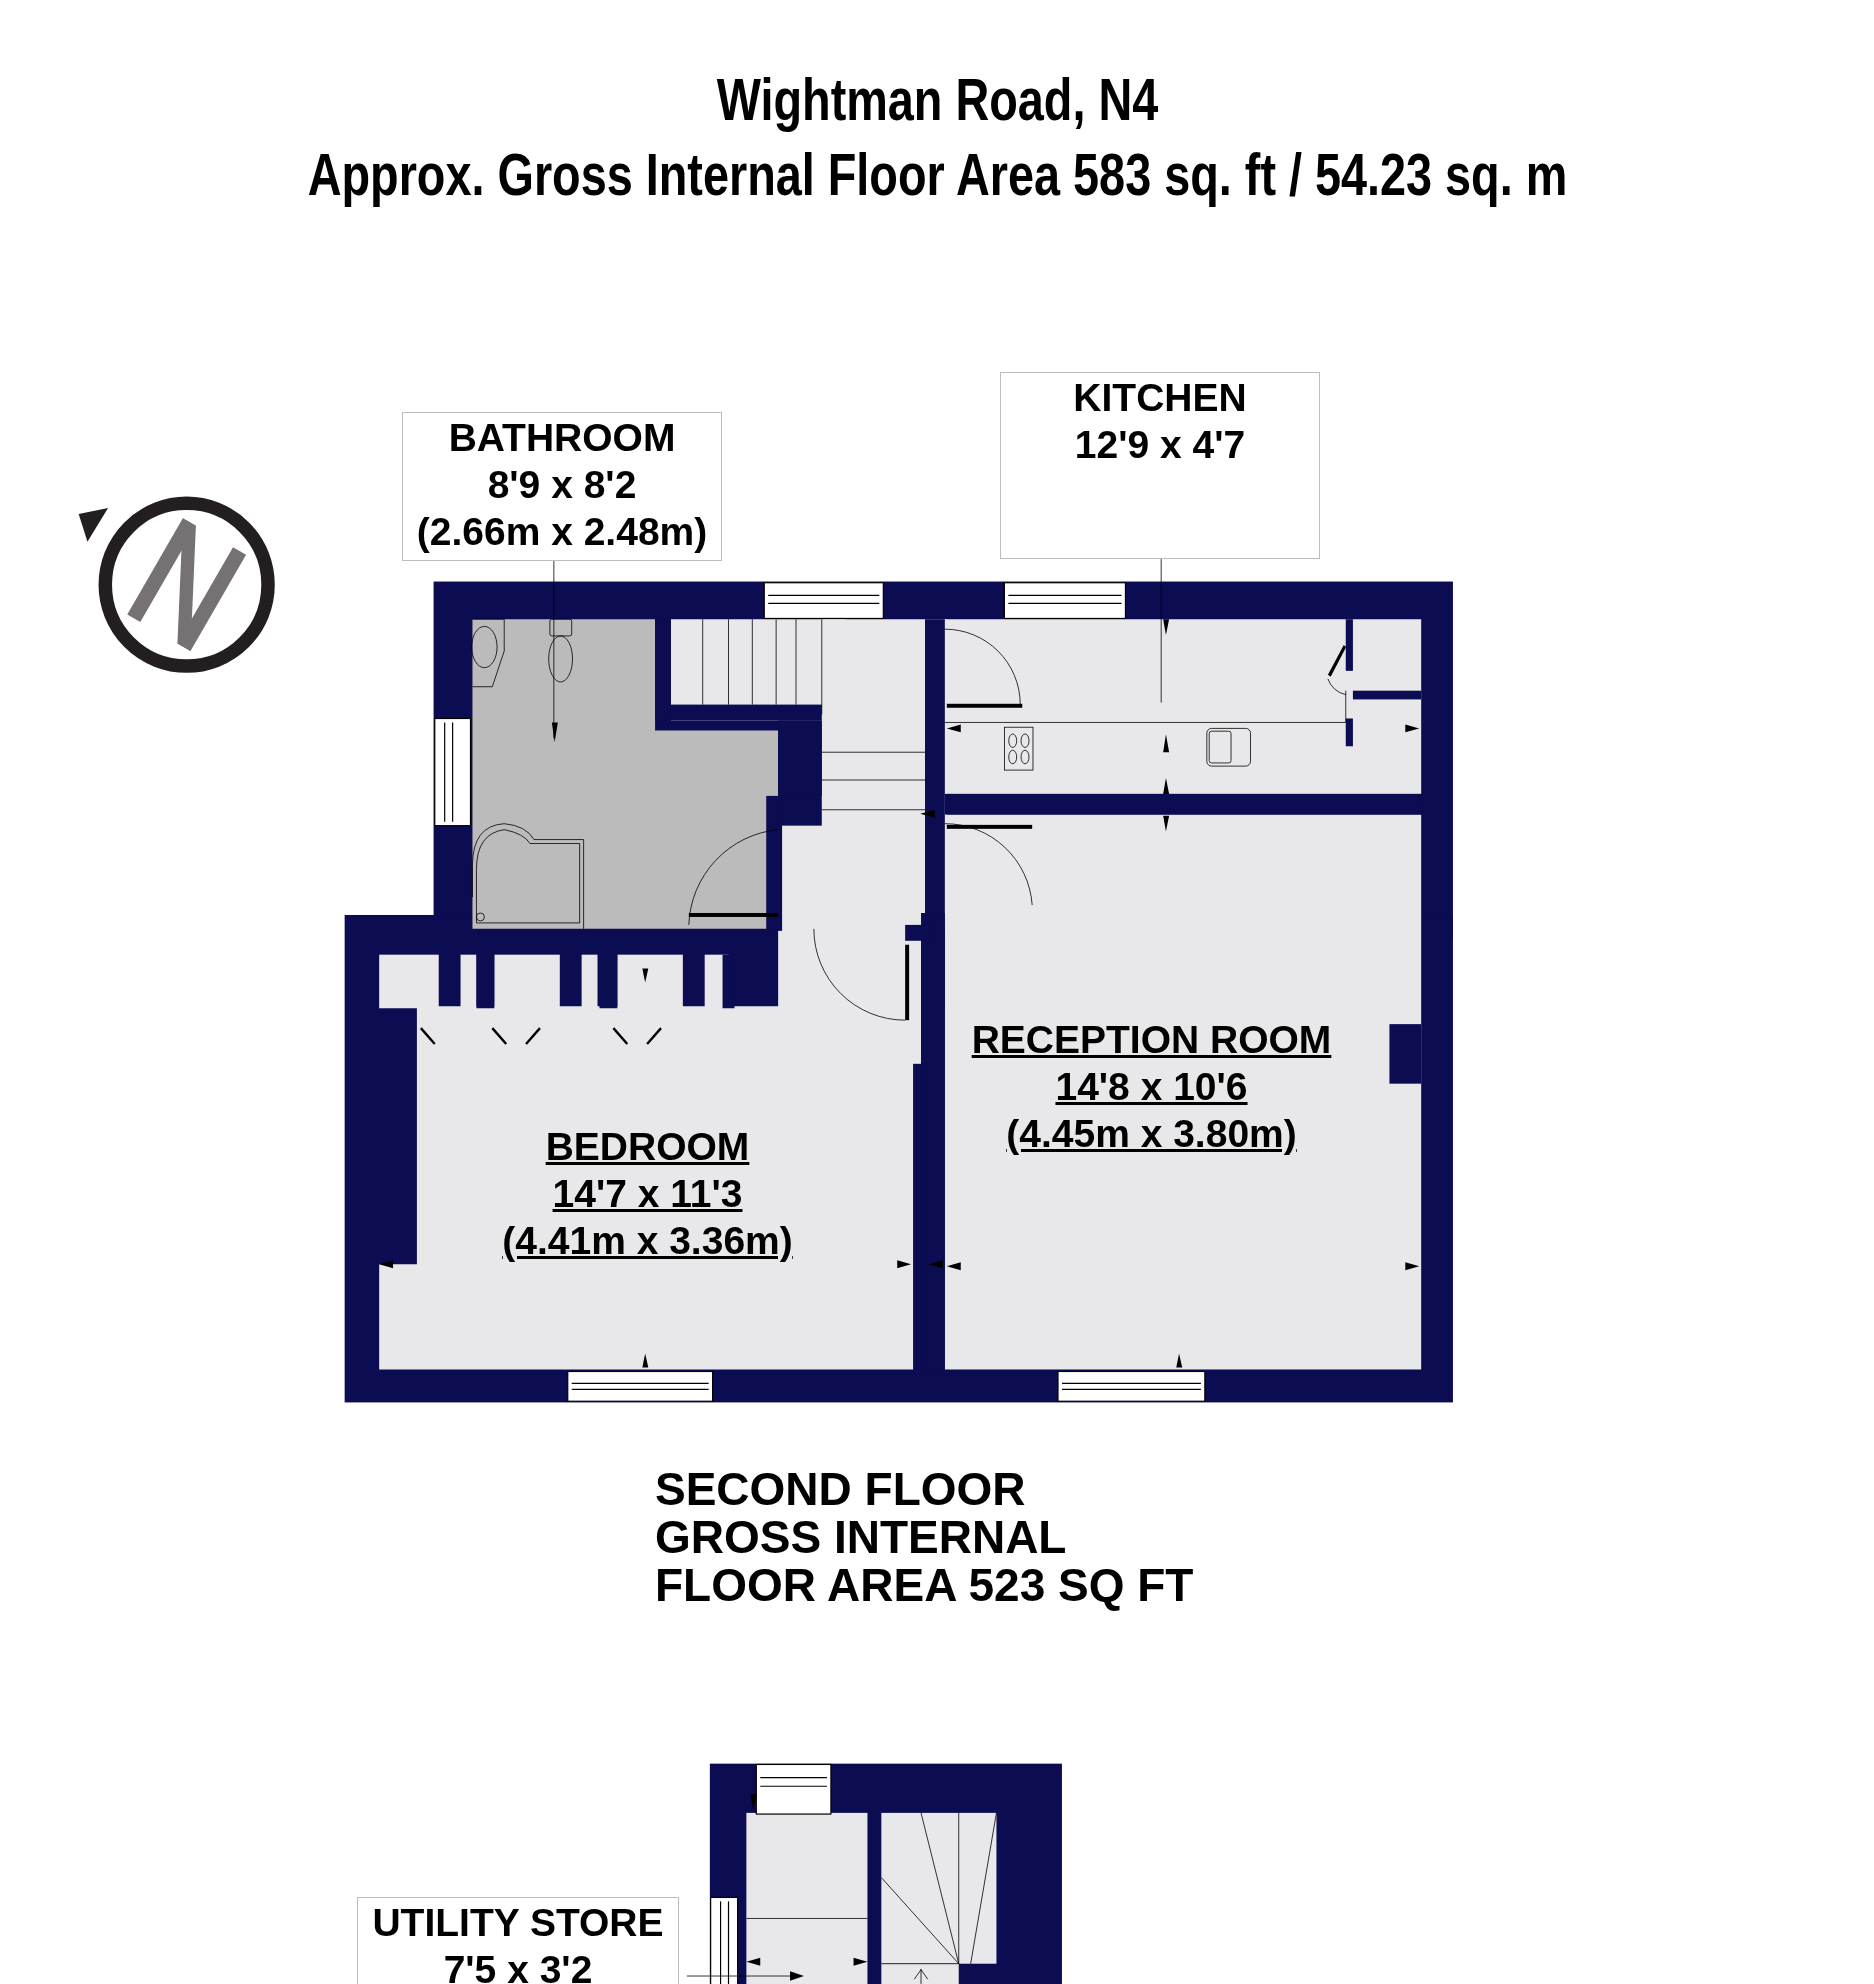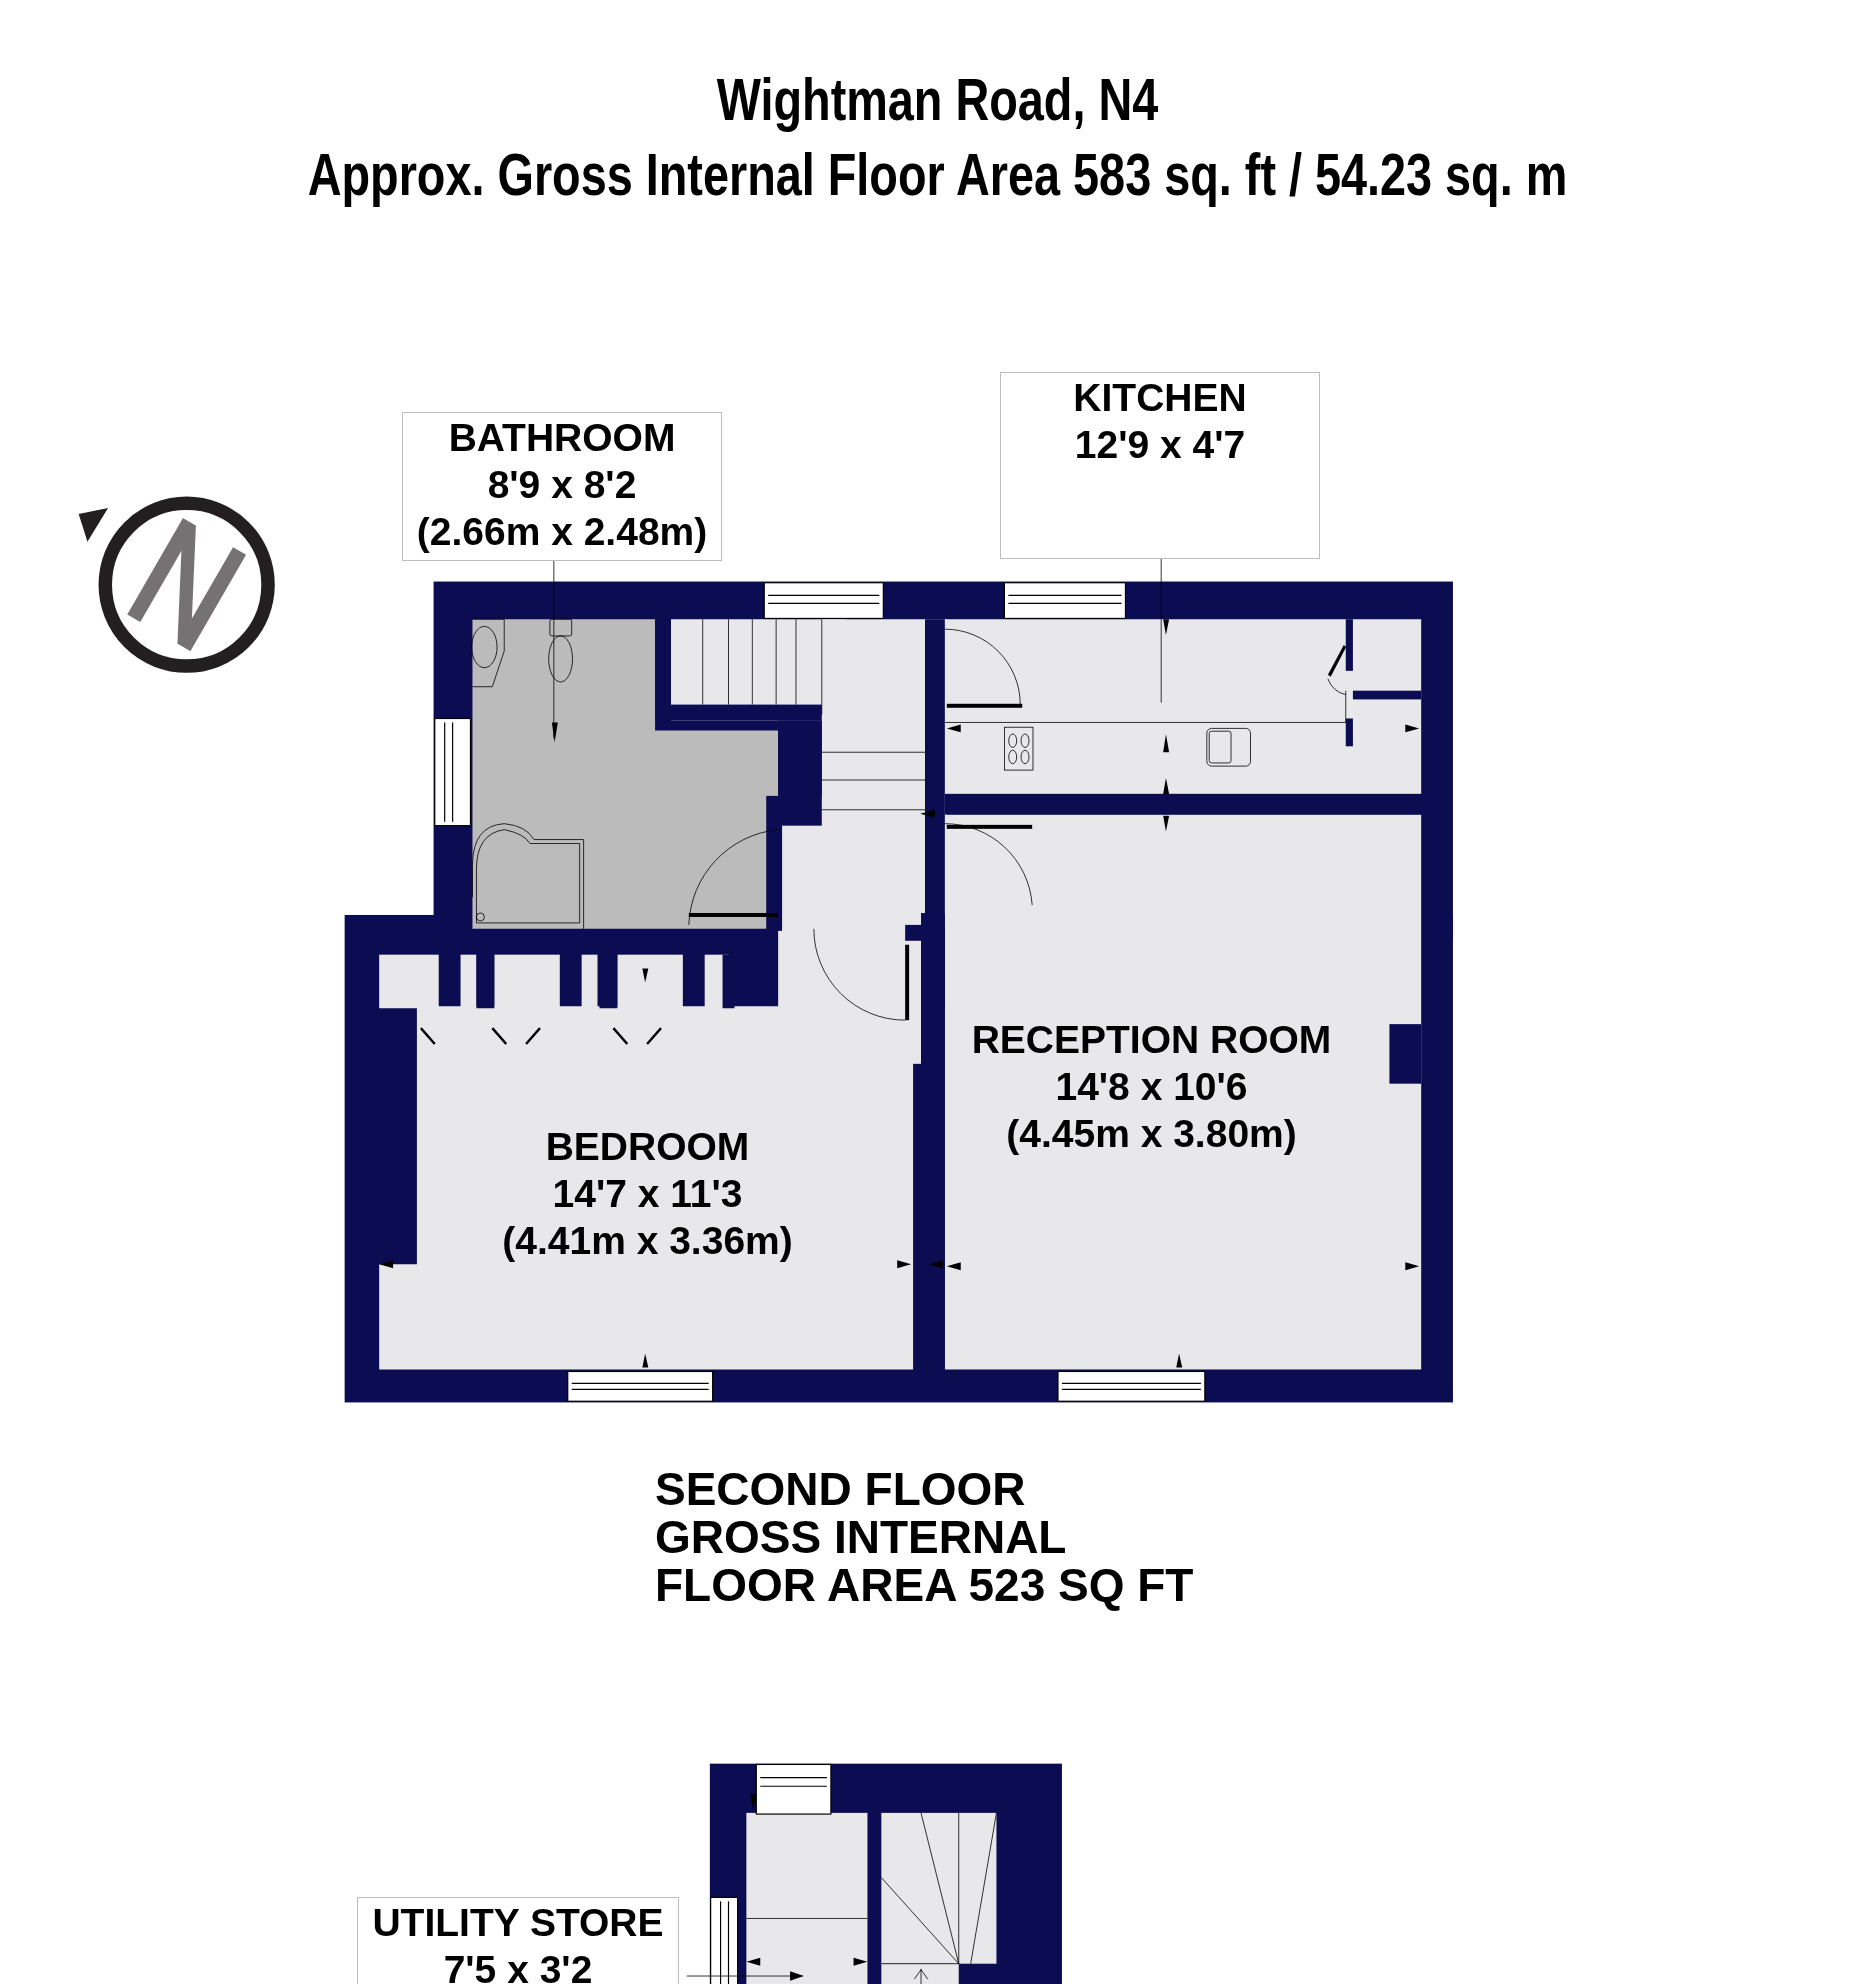--- a/index.html
+++ b/index.html
@@ -1,20 +1,20 @@
 <!DOCTYPE html>
 <html style="font-size:6.4px"><head>
 <meta charset="utf-8">
 <style>
   html, body { margin: 0; padding: 0; background: #ffffff; }
   #page { position: relative; width: 1875px; height: 2812px; background: #ffffff; overflow: hidden; }
   .cond { font-family: "Liberation Sans", sans-serif; font-weight: bold; color: #000; }
   .title { position: absolute; left: 0; width: 1875px; text-align: center; font-size: 60px; line-height: 67px; transform: scaleX(0.78); transform-origin: center; }
   .label-box { position: absolute; background: #fff; border: 1.6px solid #bdbdbd; text-align: center; font-size: 39px; line-height: 47px; padding-top: 0.8px; box-sizing: border-box; }
-  .room-label { position: absolute; text-align: center; font-size: 39px; line-height: 47px; }
+  .room-label { position: absolute; text-align: center; font-size: 39px; line-height: 47px; text-decoration: underline; }
   .floor-caption { position: absolute; font-size: 46px; line-height: 48px; text-align: left; }
   svg { position: absolute; left: 0; top: 0; }
 </style>
 </head>
 <body>
 
 <div id="page">
 
   <div class="title cond" style="top:66px;">Wightman Road, N4</div>
   <div class="title cond" style="top:141px;">Approx. Gross Internal Floor Area 583 sq. ft / 54.23 sq. m</div>

